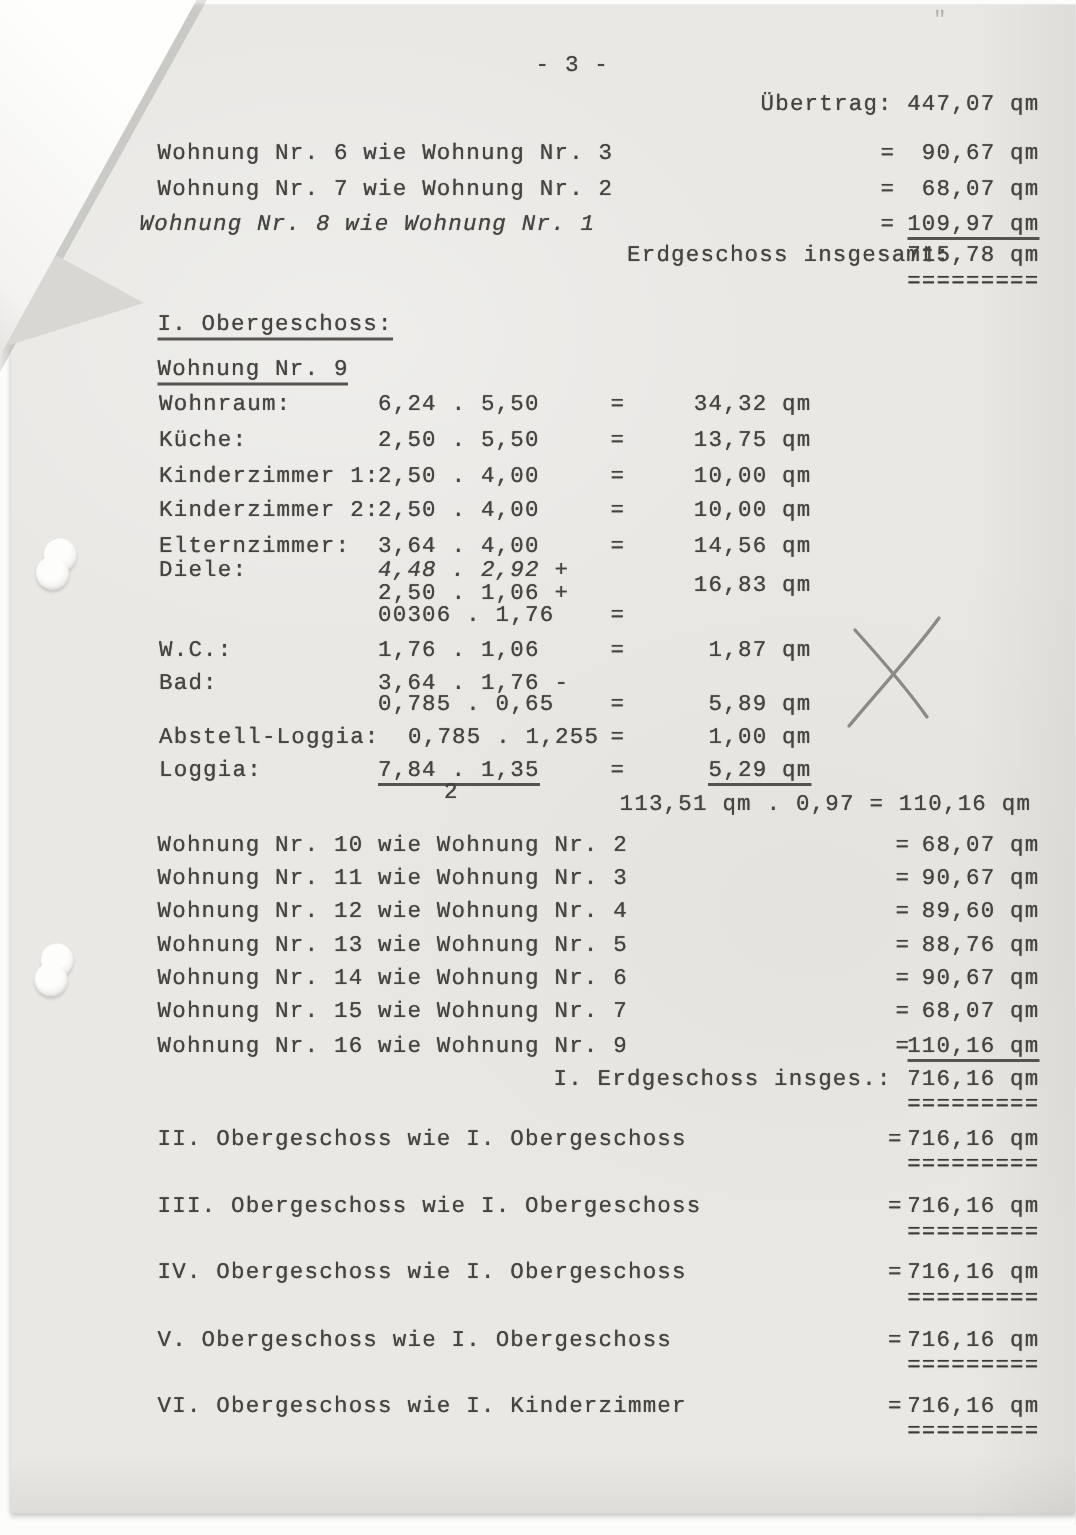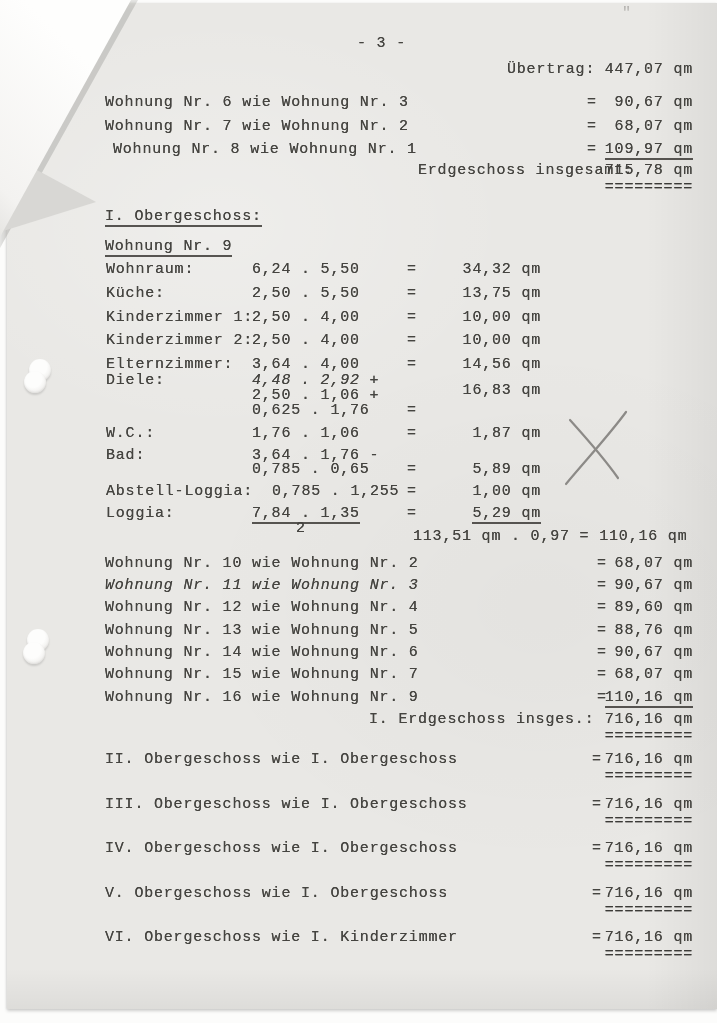--- a/index.html
+++ b/index.html
@@ -76,21 +76,21 @@
 <span class="l amt" style="top:62px;">447,07 qm</span>
 
 <span class="l" style="left:105px;top:95px;">Wohnung Nr. 6 wie Wohnung Nr. 3</span>
 <span class="l" style="left:587px;top:95px;">=</span>
 <span class="l amt" style="top:95px;">90,67 qm</span>
 
 <span class="l" style="left:105px;top:119px;">Wohnung Nr. 7 wie Wohnung Nr. 2</span>
 <span class="l" style="left:587px;top:119px;">=</span>
 <span class="l amt" style="top:119px;">68,07 qm</span>
 
-<span class="l" style="left:113px;top:142px;">Wohnung Nr. 8 wie Wohnung Nr. 1</span>
+<span class="l" style="left:93px;top:142px;font-style:italic;">Wohnung Nr. 8 wie Wohnung Nr. 1</span>
 <span class="l" style="left:587px;top:142px;">=</span>
 <span class="l amt u" style="top:142px;">109,97 qm</span>
 
 <span class="l" style="left:418px;top:163px;">Erdgeschoss insgesamt:</span>
 <span class="l amt" style="top:163px;">715,78 qm</span>
 <span class="l amt rule" style="top:180px;">=========</span>
 
 <span class="l u" style="left:105px;top:209px;">I. Obergeschoss:</span>
 <span class="l u" style="left:105px;top:239px;">Wohnung Nr. 9</span>
 
@@ -115,21 +115,21 @@
 <span class="l ramt" style="top:333px;">10,00 qm</span>
 
 <span class="l" style="left:106px;top:357px;">Elternzimmer:</span>
 <span class="l" style="left:252px;top:357px;">3,64 . 4,00</span>
 <span class="l" style="left:407px;top:357px;">=</span>
 <span class="l ramt" style="top:357px;">14,56 qm</span>
 
 <span class="l" style="left:106px;top:373px;">Diele:</span>
 <span class="l" style="left:252px;top:373px;font-style:italic;">4,48 . 2,92 +</span>
 <span class="l" style="left:252px;top:388px;">2,50 . 1,06 +</span>
-<span class="l" style="left:252px;top:403px;">0,625 . 1,76</span>
+<span class="l" style="left:252px;top:403px;">00306 . 1,76</span>
 <span class="l" style="left:407px;top:403px;">=</span>
 <span class="l ramt" style="top:383px;">16,83 qm</span>
 
 <span class="l" style="left:106px;top:426px;">W.C.:</span>
 <span class="l" style="left:252px;top:426px;">1,76 . 1,06</span>
 <span class="l" style="left:407px;top:426px;">=</span>
 <span class="l ramt" style="top:426px;">1,87 qm</span>
 
 <span class="l" style="left:106px;top:448px;">Bad:</span>
 <span class="l" style="left:252px;top:448px;">3,64 . 1,76 -</span>
@@ -147,21 +147,21 @@
 <span class="l" style="left:296px;top:521px;">2</span>
 <span class="l" style="left:407px;top:506px;">=</span>
 <span class="l ramt u" style="top:506px;">5,29 qm</span>
 
 <span class="l" style="left:413px;top:529px;">113,51 qm . 0,97 = 110,16 qm</span>
 
 <span class="l" style="left:105px;top:556px;">Wohnung Nr. 10 wie Wohnung Nr. 2</span>
 <span class="l" style="left:597px;top:556px;">=</span>
 <span class="l amt" style="top:556px;">68,07 qm</span>
 
-<span class="l" style="left:105px;top:578px;font-style:italic;">Wohnung Nr. 11 wie Wohnung Nr. 3</span>
+<span class="l" style="left:105px;top:578px;">Wohnung Nr. 11 wie Wohnung Nr. 3</span>
 <span class="l" style="left:597px;top:578px;">=</span>
 <span class="l amt" style="top:578px;">90,67 qm</span>
 
 <span class="l" style="left:105px;top:600px;">Wohnung Nr. 12 wie Wohnung Nr. 4</span>
 <span class="l" style="left:597px;top:600px;">=</span>
 <span class="l amt" style="top:600px;">89,60 qm</span>
 
 <span class="l" style="left:105px;top:623px;">Wohnung Nr. 13 wie Wohnung Nr. 5</span>
 <span class="l" style="left:597px;top:623px;">=</span>
 <span class="l amt" style="top:623px;">88,76 qm</span>

